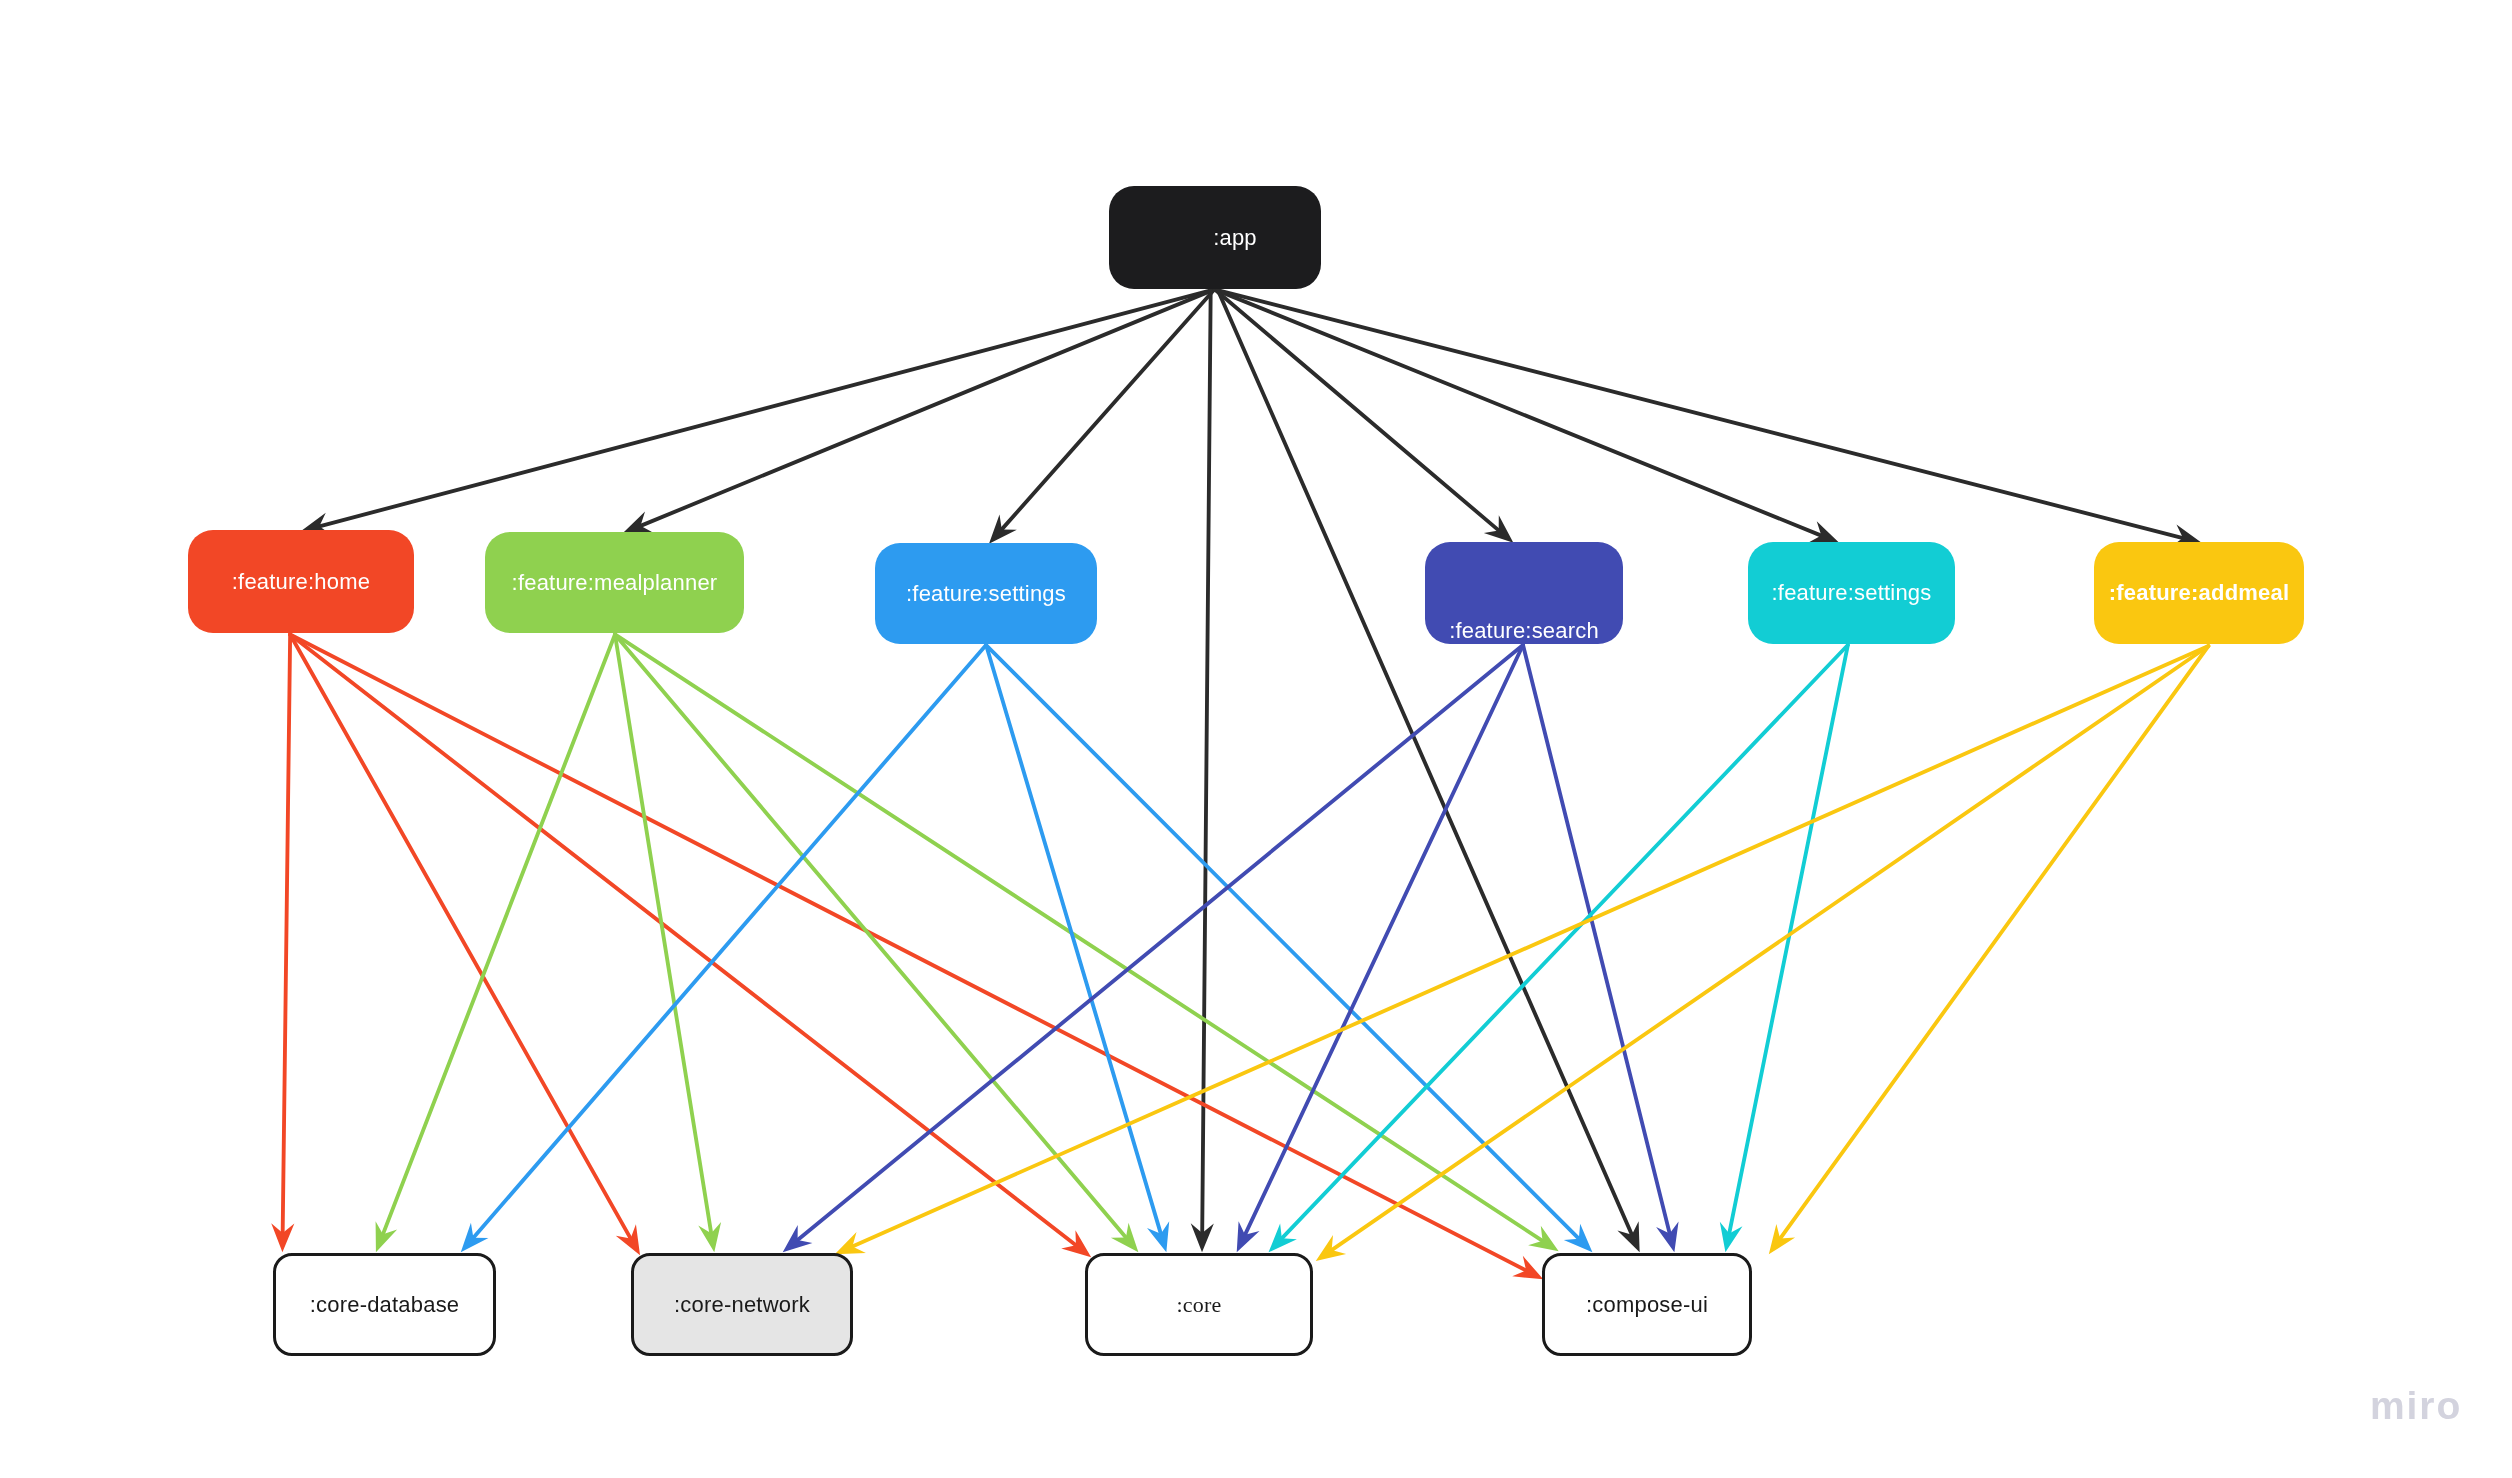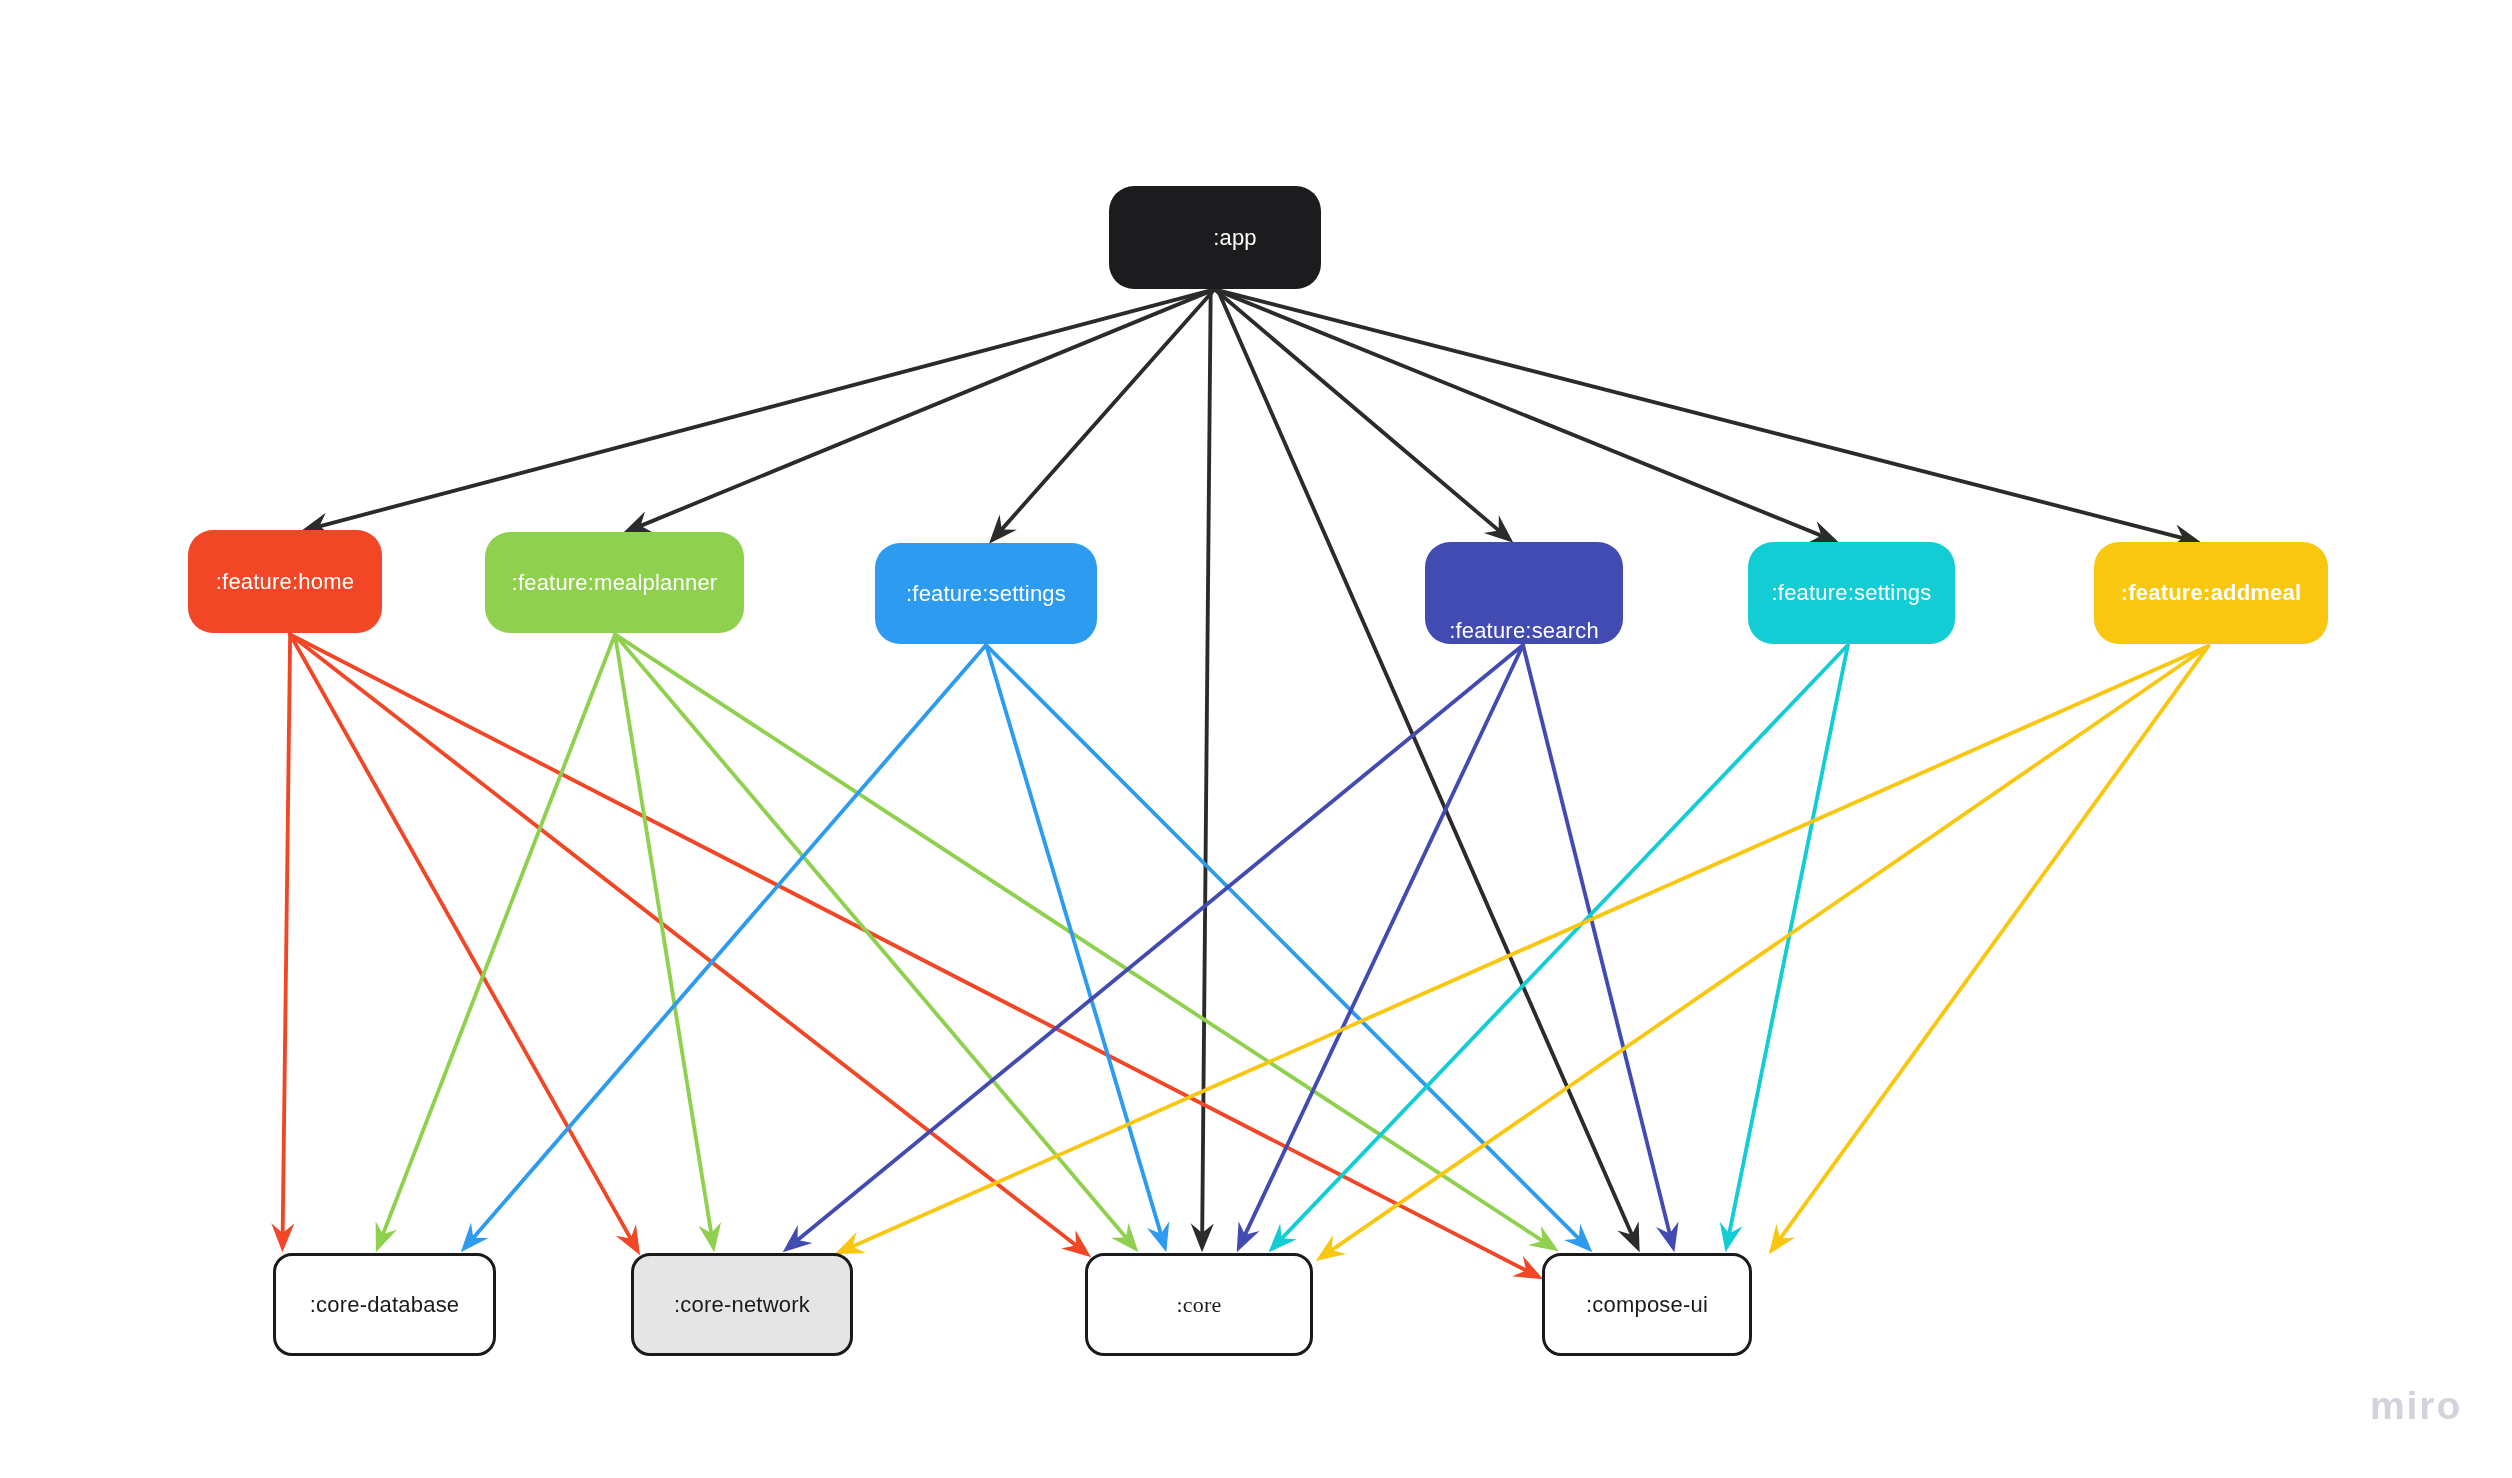--- a/index.html
+++ b/index.html
@@ -75,36 +75,36 @@
       <polygon points="866,1301 888.5723366657787,1277.8809685011086 884.2873271639859,1292.9022431996666 898.2896448261788,1299.8257610978915" fill="#fac710"></polygon>
       <line x1="2291" y1="670" x2="1381.469413402787" y2="1296.6528231630905" stroke="#fac710" stroke-width="4" stroke-linecap="round"></line>
       <polygon points="1365,1308 1382.895814002035,1281.0975867029636 1381.469413402787,1296.6528231630905 1396.5124262063264,1300.860882786308" fill="#fac710"></polygon>
       <line x1="2291" y1="670" x2="1846.7145003891485" y2="1284.7898031895772" stroke="#fac710" stroke-width="4" stroke-linecap="round"></line>
       <polygon points="1835,1301 1842.8456324974693,1269.6560045508768 1846.7145003891485,1284.7898031895772 1862.2978686699764,1283.7134050178552" fill="#fac710"></polygon>
     </svg>
 
   <div class="node" style="left: 1109px; top: 186px; width: 212px; height: 103px; background: rgb(28, 28, 30); color: rgb(255, 255, 255); padding-left: 40px;">
     <span>:app</span>
   </div>
-  <div class="node" style="left: 188px; top: 530px; width: 194px; height: 103px; background: rgb(242, 71, 38); color: rgb(255, 255, 255);">
+  <div class="node" style="left: 188px; top: 530px; width: 226px; height: 103px; background: rgb(242, 71, 38); color: rgb(255, 255, 255);">
     <span>:feature:home</span>
   </div>
   <div class="node" style="left: 485px; top: 532px; width: 259px; height: 101px; background: rgb(143, 209, 79); color: rgb(255, 255, 255);">
     <span>:feature:mealplanner</span>
   </div>
   <div class="node" style="left: 875px; top: 543px; width: 222px; height: 101px; background: rgb(45, 155, 240); color: rgb(255, 255, 255);">
     <span>:feature:settings</span>
   </div>
   <div class="node" style="left: 1425px; top: 542px; width: 198px; height: 102px; background: rgb(65, 75, 178); color: rgb(255, 255, 255); align-items: flex-end;">
     <span>:feature:search</span>
   </div>
   <div class="node" style="left: 1748px; top: 542px; width: 207px; height: 102px; background: rgb(18, 205, 212); color: rgb(255, 255, 255);">
     <span>:feature:settings</span>
   </div>
-  <div class="node" style="left: 2094px; top: 542px; width: 234px; height: 102px; background: rgb(250, 199, 16); color: rgb(255, 255, 255); font-weight: 700;">
+  <div class="node" style="left: 2094px; top: 542px; width: 210px; height: 102px; background: rgb(250, 199, 16); color: rgb(255, 255, 255); font-weight: 700;">
     <span>:feature:addmeal</span>
   </div>
   <div class="node plain" style="left: 262px; top: 1253px; width: 223px; height: 103px; background: rgb(255, 255, 255); color: rgb(26, 26, 26); border: 3.9px solid rgb(26, 26, 26); margin-left: 11px;">
     <span>:core-database</span>
   </div>
   <div class="node plain" style="left: 631px; top: 1253px; width: 222px; height: 103px; background: #e5e5e5; color: rgb(26, 26, 26); border: 3.9px solid rgb(26, 26, 26);">
     <span>:core-network</span>
   </div>
   <div class="node plain" style="left: 1085px; top: 1253px; width: 228px; height: 103px; background: rgb(255, 255, 255); color: rgb(26, 26, 26); border: 3.9px solid rgb(26, 26, 26); font-family: Liberation Serif, serif;">
     <span>:core</span>

